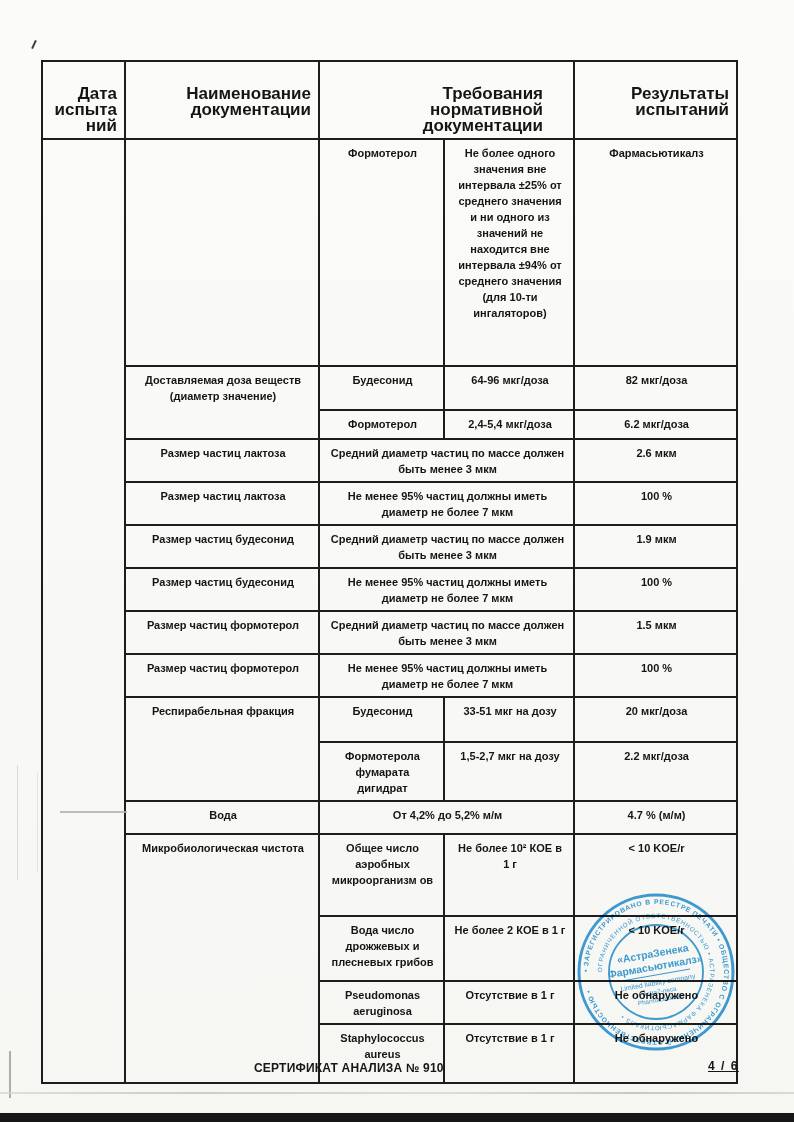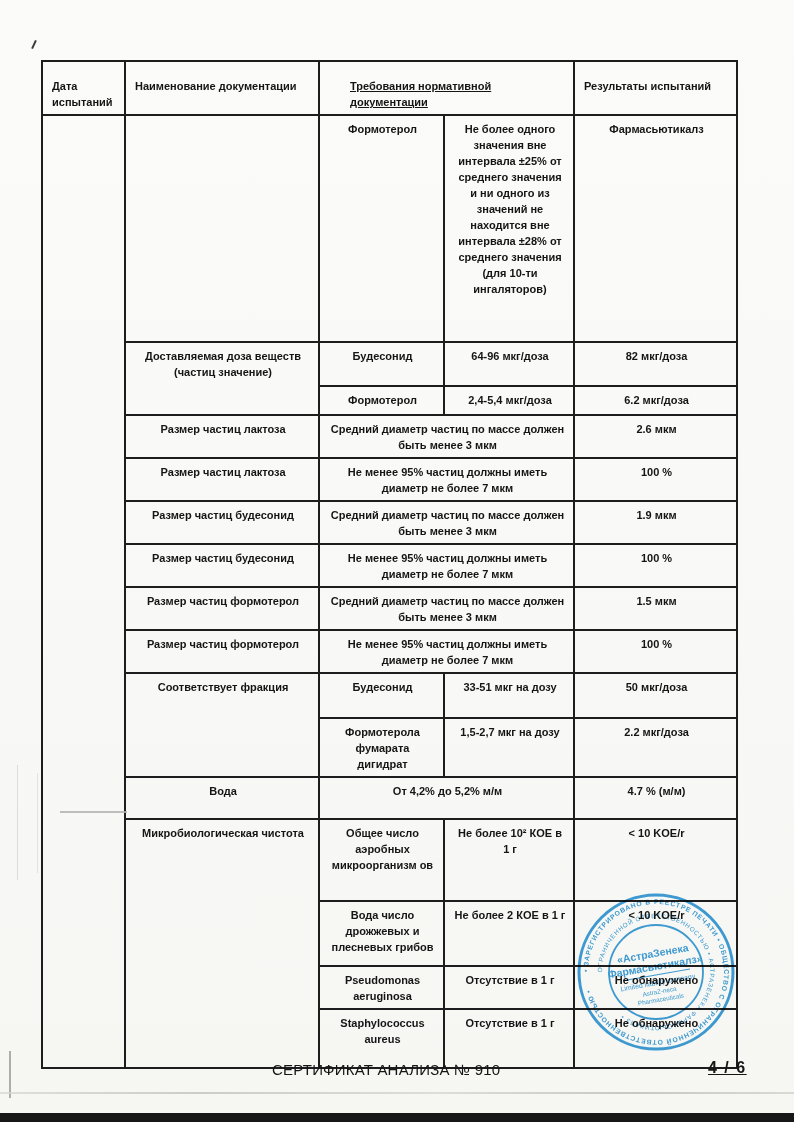--- a/index.html
+++ b/index.html
@@ -22,30 +22,30 @@
     vertical-align:top;
     padding:5px 7px 4px 9px;
     font-size:11px;
     line-height:16px;
     font-weight:bold;
     color:#151515;
     text-align:center;
     overflow:hidden;
     word-wrap:break-word;
   }
-  .cert th{text-align:left;padding-top:16px;font-size:11px;}
-  .cert th.req-head{padding-left:30px;padding-right:30px;text-decoration:underline;}
+  .cert th{text-align:right;padding-top:24px;font-size:17px;}
+  .cert th.req-head{padding-left:30px;padding-right:30px;}
 
   .footer-title{
-    position:absolute;left:272px;top:1061px;
-    font-size:15px;font-weight:normal;letter-spacing:.2px;white-space:nowrap;
+    position:absolute;left:254px;top:1061px;
+    font-size:12px;font-weight:bold;letter-spacing:.2px;white-space:nowrap;
   }
   .page-num{
     position:absolute;left:708px;top:1059px;
-    font-size:16px;font-weight:bold;letter-spacing:1.5px;white-space:nowrap;text-decoration:underline;
+    font-size:12px;font-weight:bold;letter-spacing:1.5px;white-space:nowrap;text-decoration:underline;
   }
 
   .stamp{
     position:absolute;left:572px;top:888px;width:168px;height:168px;
     mix-blend-mode:multiply;opacity:.92;pointer-events:none;
   }
 
   
   .artifact{position:absolute;pointer-events:none;}
   .tick{left:33px;top:40px;width:2px;height:9px;background:#3a3a3a;transform:rotate(25deg);}
@@ -76,25 +76,25 @@
         <th>Наименование документации</th>
         <th class="req-head" colspan="2">Требования нормативной документации</th>
         <th>Результаты испытаний</th>
       </tr>
     </thead>
     <tbody>
       <tr style="height:227px">
         <td rowspan="16"></td>
         <td></td>
         <td>Формотерол</td>
-        <td>Не более одного значения вне интервала ±25% от среднего значения и ни одного из значений не находится вне интервала ±28% от среднего значения (для 10-ти ингаляторов)</td>
+        <td>Не более одного значения вне интервала ±25% от среднего значения и ни одного из значений не находится вне интервала ±94% от среднего значения (для 10-ти ингаляторов)</td>
         <td>Фармасьютикалз</td>
       </tr>
       <tr style="height:44px">
-        <td rowspan="2">Доставляемая доза веществ (частиц значение)</td>
+        <td rowspan="2">Доставляемая доза веществ (диаметр значение)</td>
         <td>Будесонид</td>
         <td>64-96 мкг/доза</td>
         <td>82 мкг/доза</td>
       </tr>
       <tr style="height:29px">
         <td>Формотерол</td>
         <td>2,4-5,4 мкг/доза</td>
         <td>6.2 мкг/доза</td>
       </tr>
       <tr style="height:42px">
@@ -121,31 +121,31 @@
         <td>Размер частиц формотерол</td>
         <td colspan="2">Средний диаметр частиц по массе должен быть менее 3 мкм</td>
         <td>1.5 мкм</td>
       </tr>
       <tr style="height:42px">
         <td>Размер частиц формотерол</td>
         <td colspan="2">Не менее 95% частиц должны иметь диаметр не более 7 мкм</td>
         <td>100 %</td>
       </tr>
       <tr style="height:45px">
-        <td rowspan="2">Соответствует фракция</td>
+        <td rowspan="2">Респирабельная фракция</td>
         <td>Будесонид</td>
         <td>33-51 мкг на дозу</td>
-        <td>50 мкг/доза</td>
+        <td>20 мкг/доза</td>
       </tr>
       <tr style="height:47px">
         <td>Формотерола фумарата дигидрат</td>
         <td>1,5-2,7 мкг на дозу</td>
         <td>2.2 мкг/доза</td>
       </tr>
-      <tr style="height:42px">
+      <tr style="height:33px">
         <td>Вода</td>
         <td colspan="2">От 4,2% до 5,2% м/м</td>
         <td>4.7 % (м/м)</td>
       </tr>
       <tr style="height:82px">
         <td rowspan="4">Микробиологическая чистота</td>
         <td>Общее число аэробных микроорганизм ов</td>
         <td>Не более 10² КОЕ в 1 г</td>
         <td>&lt; 10 KOE/r</td>
       </tr>

